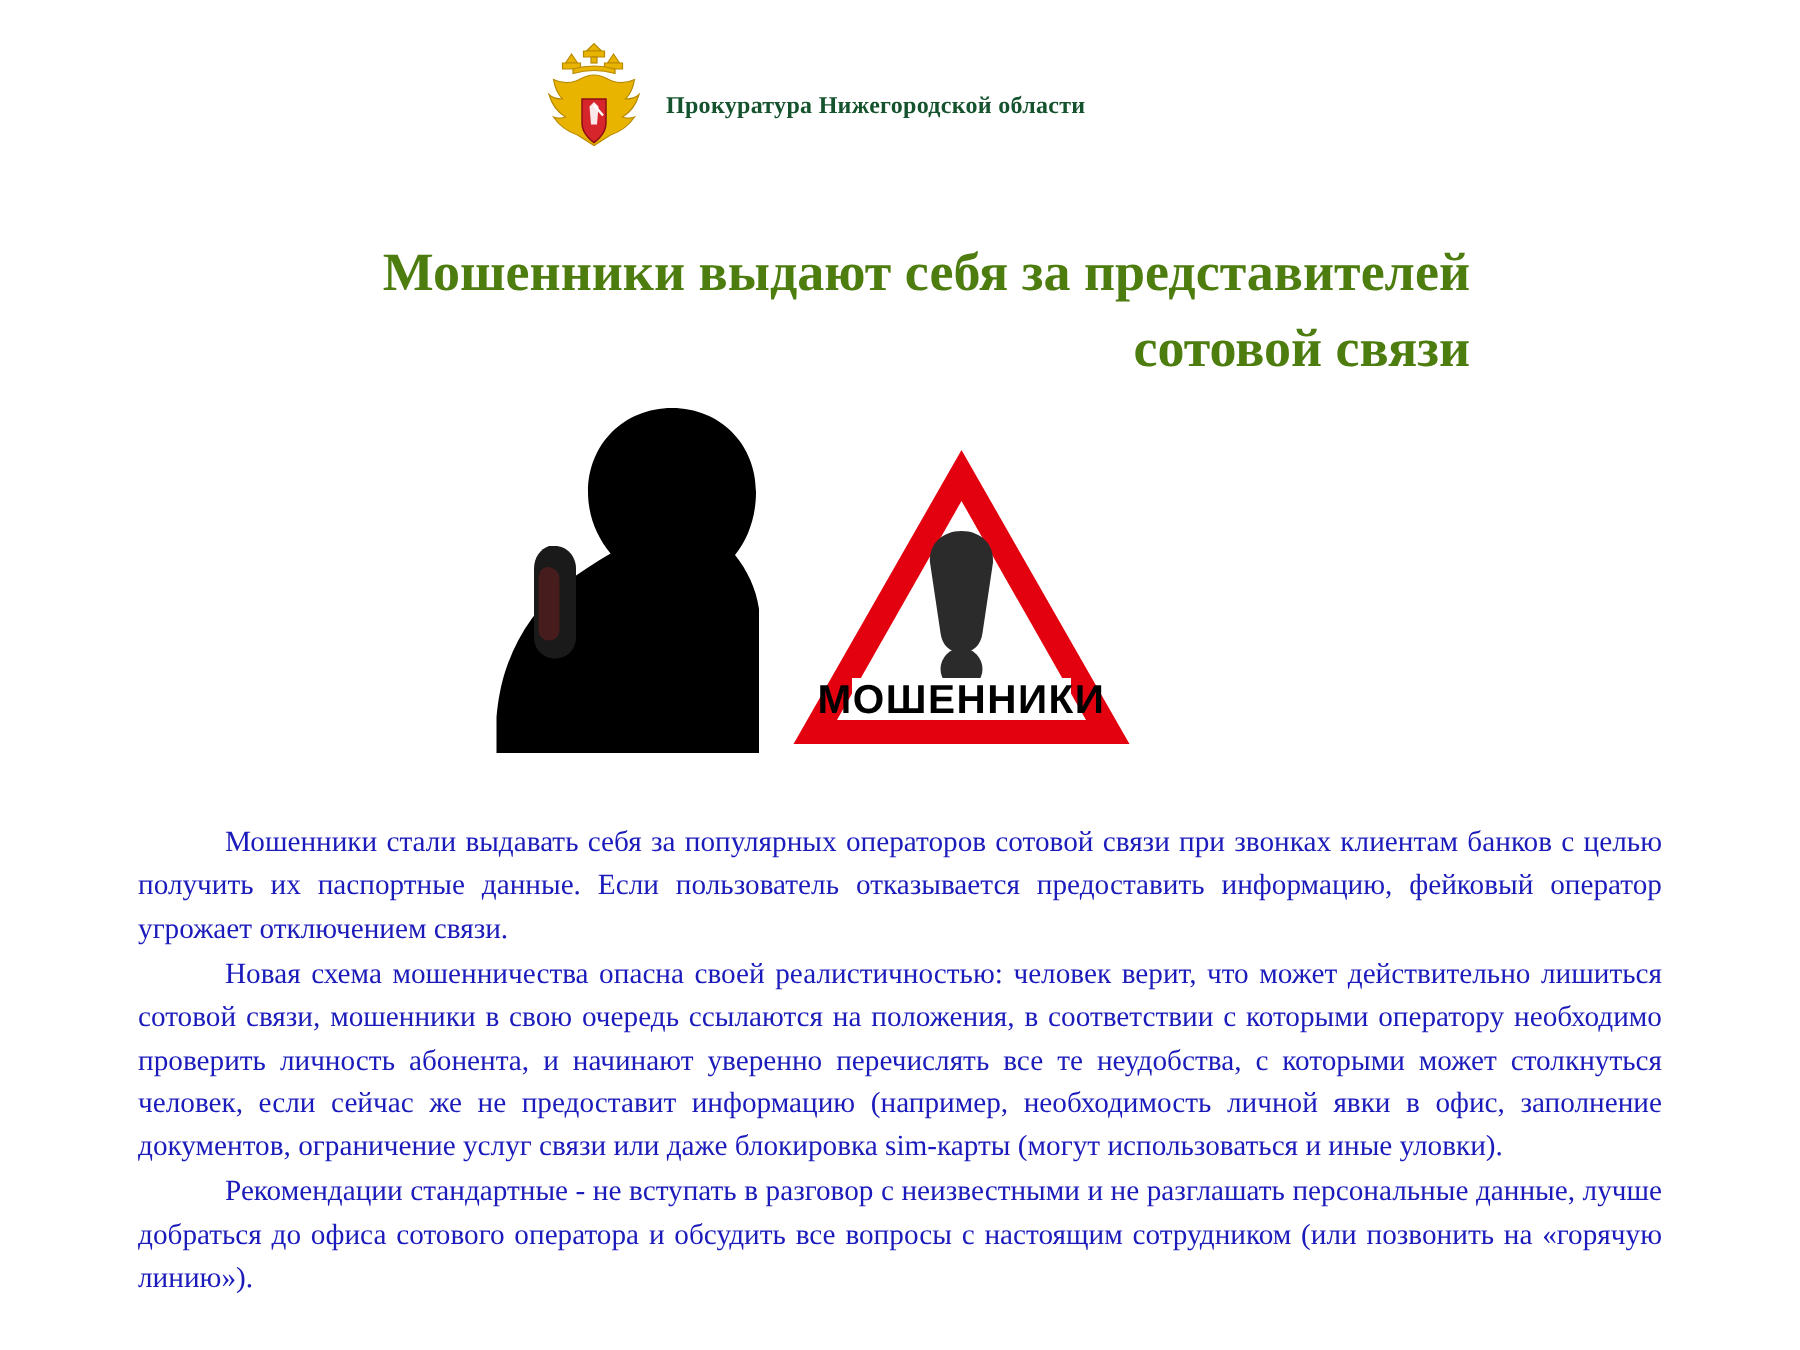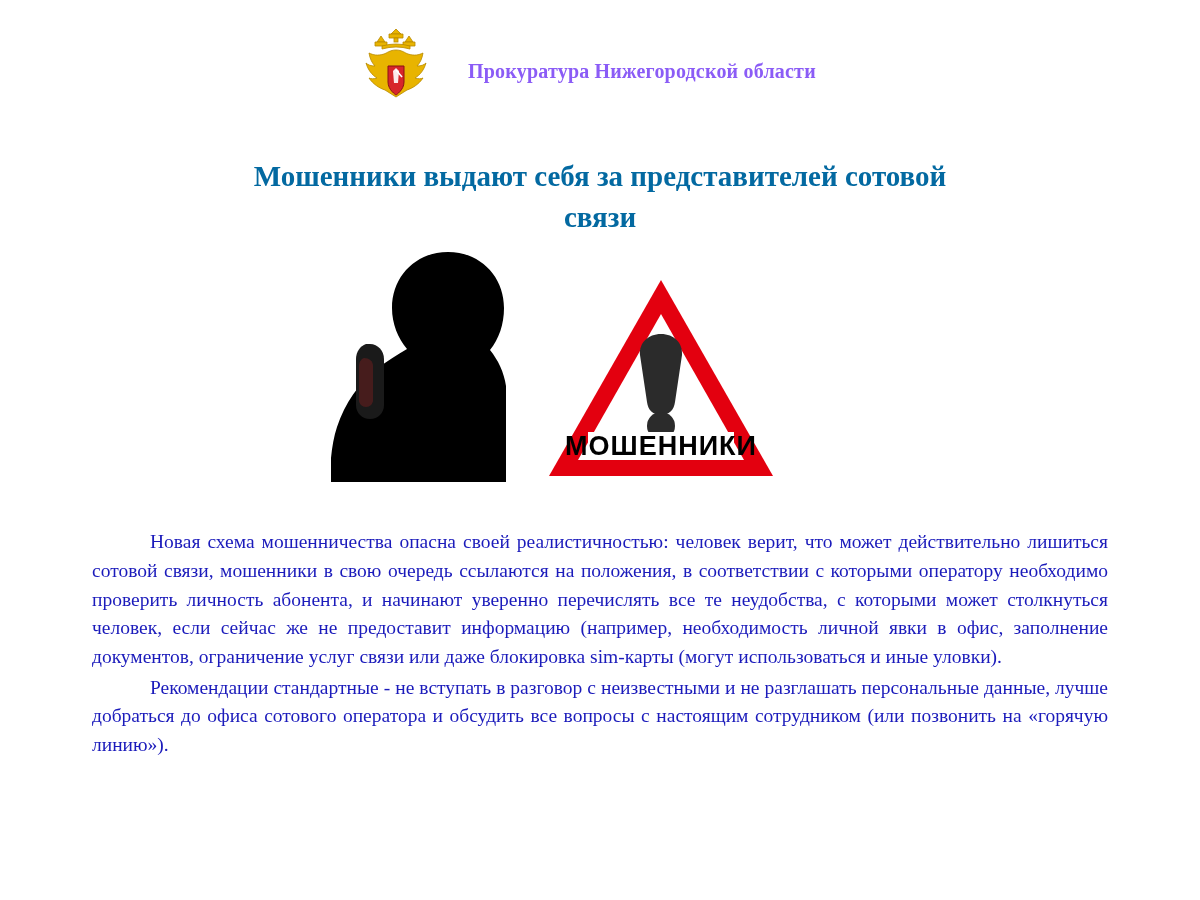--- a/index.html
+++ b/index.html
@@ -32,56 +32,56 @@
   }
   .emblem {
     width: 72px;
     height: 86px;
     position: relative;
     flex: 0 0 auto;
   }
   .emblem svg { display: block; }
 
   .org-title {
-    margin-left: 36px;
-    font-family: "Liberation Serif", serif;
-    font-weight: bold;
-    font-size: 20px;
-    color: #8b5cf6;
+    margin-left: 12px;
+    font-family: "Liberation Serif", serif;
+    font-weight: bold;
+    font-size: 16px;
+    color: #14532d;
     letter-spacing: 0.2px;
     white-space: nowrap;
   }
 
   
   .doc-title {
     margin: 42px auto 0 auto;
     width: 760px;
-    text-align: center;
-    font-family: "Liberation Serif", serif;
-    font-weight: bold;
-    font-size: 29px;
+    text-align: right;
+    font-family: "Liberation Serif", serif;
+    font-weight: bold;
+    font-size: 36px;
     line-height: 1.42;
-    color: #0369a1;
+    color: #4d7c0f;
   }
 
   
   .illustration {
     position: relative;
     width: 560px;
     height: 260px;
     margin: 8px auto 0 auto;
   }
   .illustration .silhouette {
     position: absolute;
     left: 0;
     top: 0;
   }
   .illustration .warning {
     position: absolute;
-    left: 224px;
+    left: 204px;
     top: 28px;
   }
 
   
   .content {
     margin: 22px 92px 0 92px;
     font-family: "Liberation Serif", serif;
     font-size: 19.5px;
     line-height: 1.47;
     color: #1b1bbb;
@@ -206,20 +206,21 @@
         <circle cx="117" cy="152" r="14" fill="#2b2b2b"></circle>
 
         <rect x="44" y="158" width="146" height="28" fill="#ffffff"></rect>
         <text x="117" y="181" text-anchor="middle" font-family="Liberation Sans, sans-serif" font-weight="bold" font-size="27" letter-spacing="1" fill="#000000">МОШЕННИКИ</text>
       </svg>
     </div>
   </div>
 
   <div class="content">
 
+    <p>Мошенники стали выдавать себя за популярных операторов сотовой связи при звонках клиентам банков с целью получить их паспортные данные. Если пользователь отказывается предоставить информацию, фейковый оператор угрожает отключением связи.</p>
 
 
     <p>Новая схема мошенничества опасна своей реалистичностью: человек верит, что может действительно лишиться сотовой связи, мошенники в свою очередь ссылаются на положения, в соответствии с которыми оператору необходимо проверить личность абонента, и начинают уверенно перечислять все те неудобства, с которыми может столкнуться человек, если сейчас же не предоставит информацию (например, необходимость личной явки в офис, заполнение документов, ограничение услуг связи или даже блокировка sim-карты (могут использоваться и иные уловки).</p>
 
 
     <p>Рекомендации стандартные - не вступать в разговор с неизвестными и не разглашать персональные данные, лучше добраться до офиса сотового оператора и обсудить все вопросы с настоящим сотрудником (или позвонить на «горячую линию»).</p>
 
   </div>
 
 </div>

